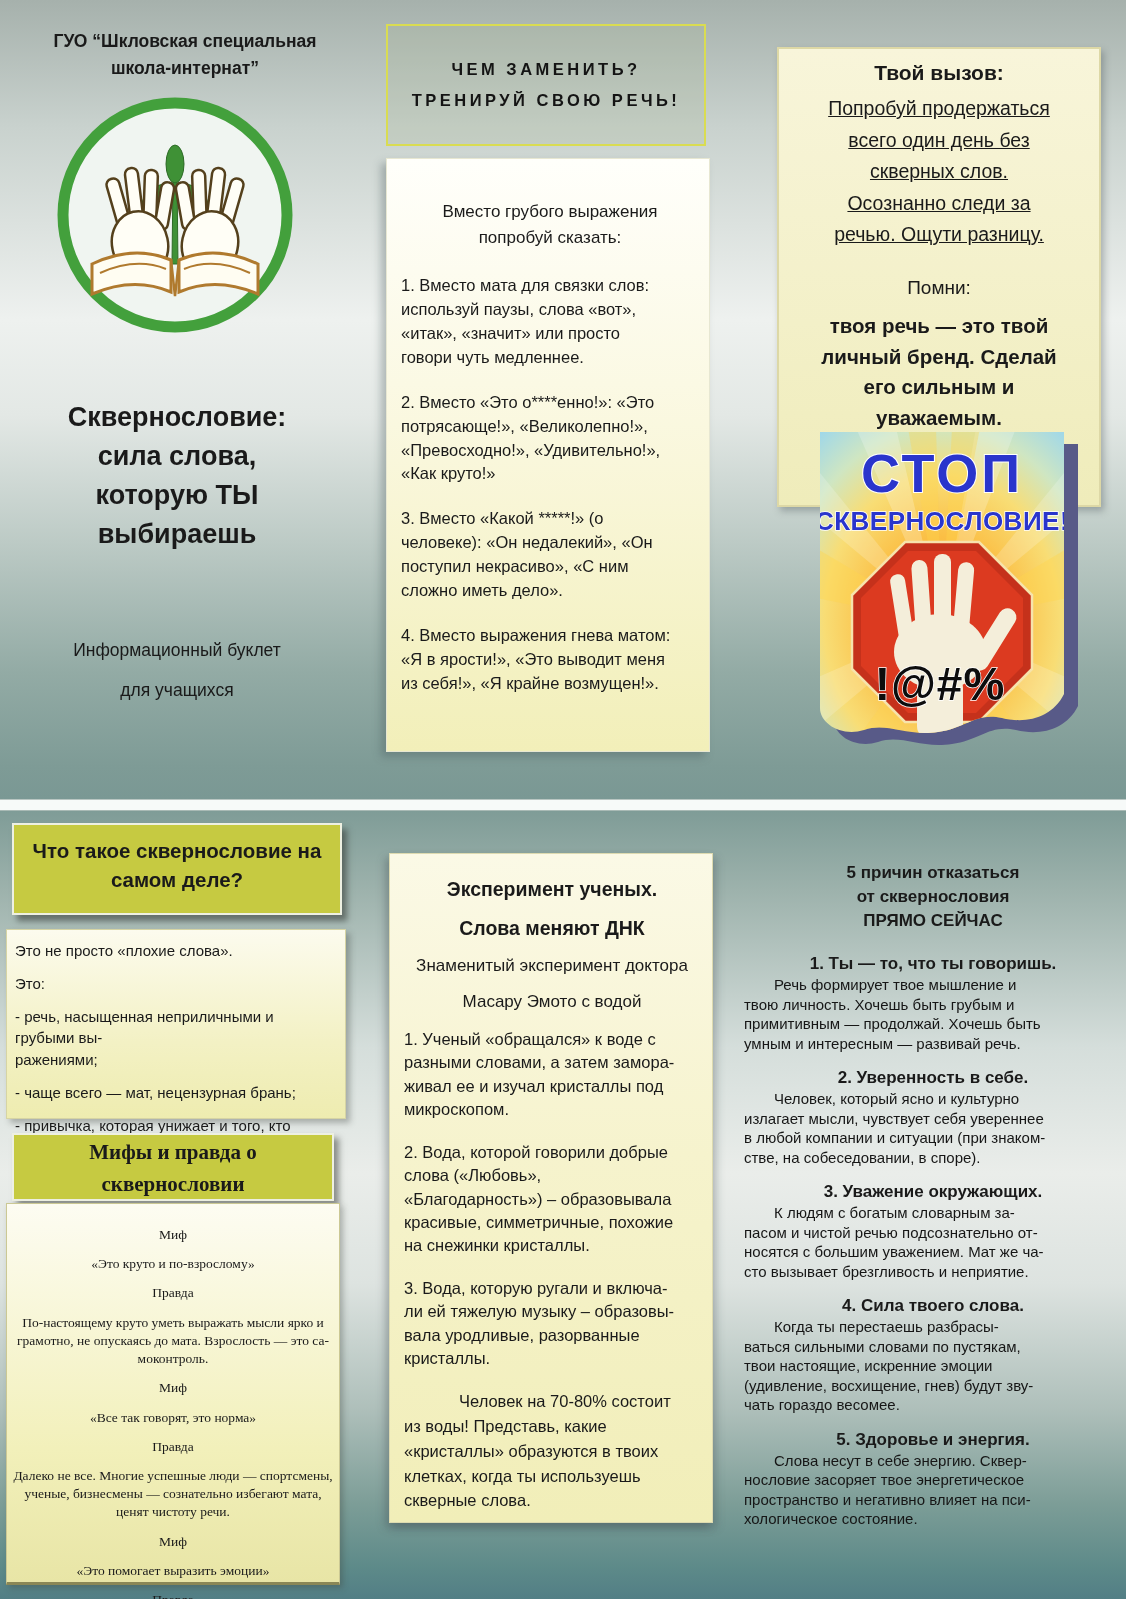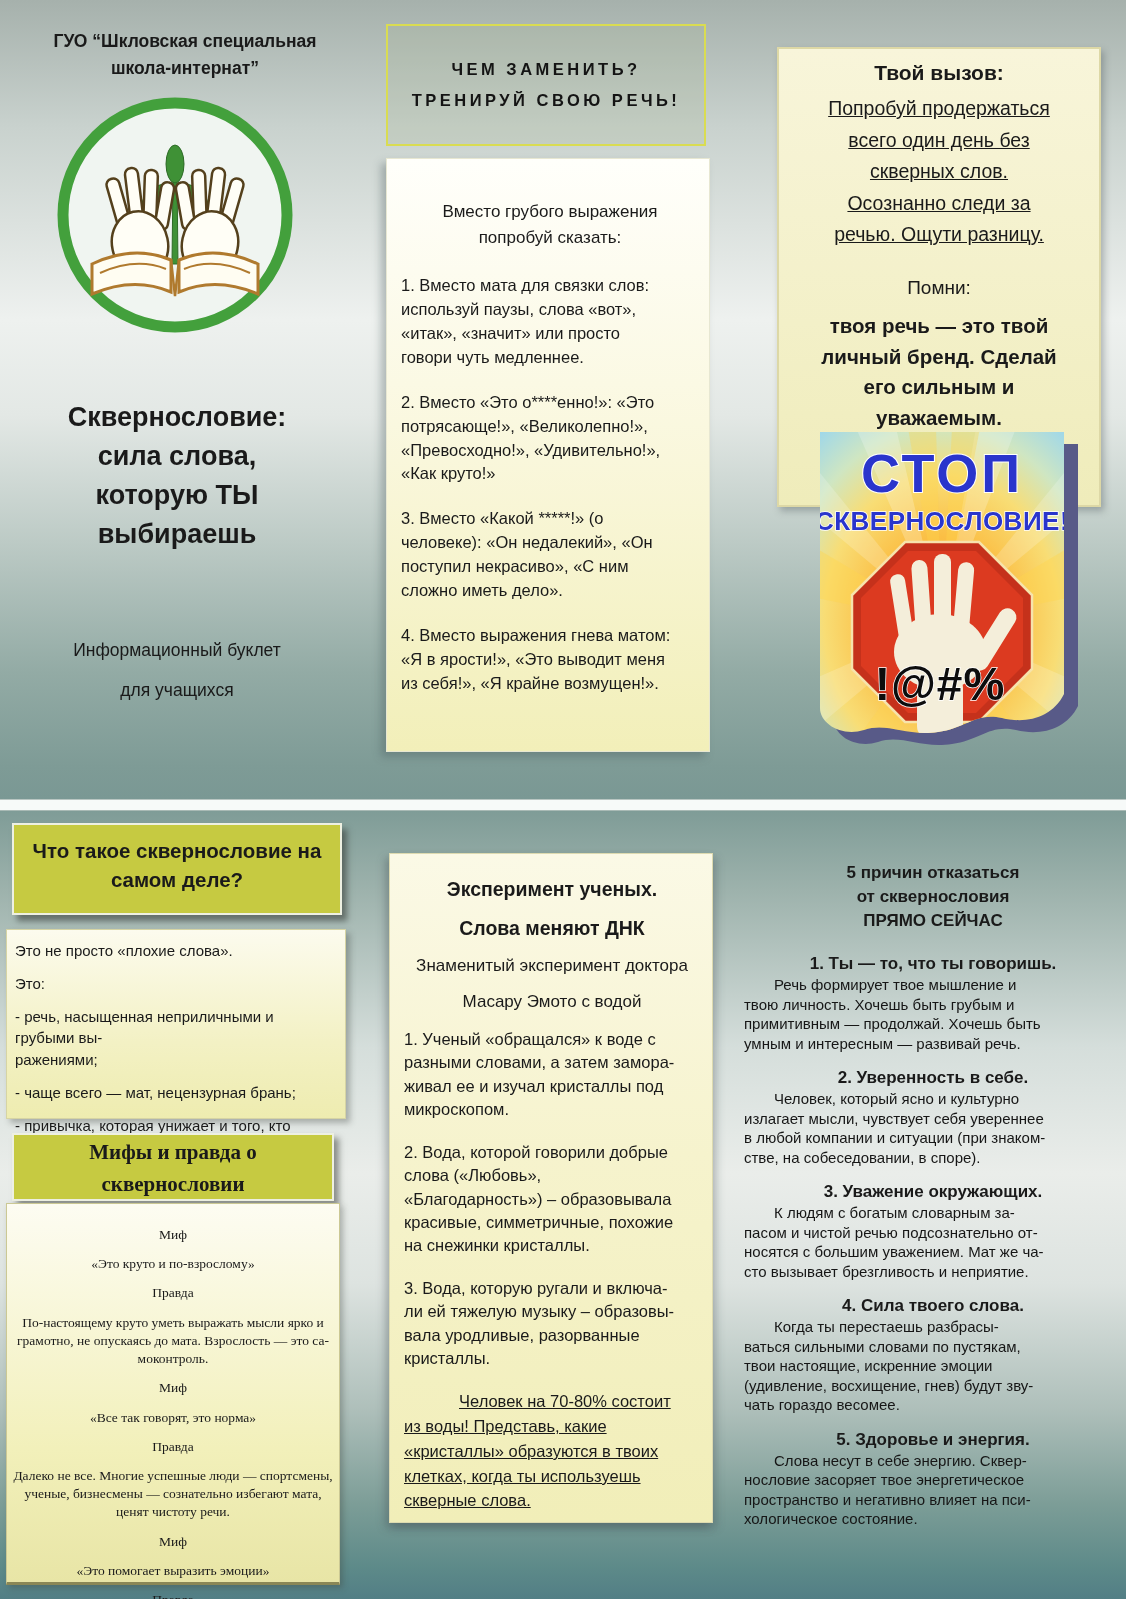--- a/index.html
+++ b/index.html
@@ -67,21 +67,21 @@
   .myths-body p{margin:0 0 11px 0;}
 
   .exp-box{position:absolute;left:389px;top:42px;width:324px;height:670px;box-sizing:border-box;
        background:linear-gradient(180deg,#fbf9e6 0%,#f6f3cd 45%,#f1eeb8 100%);
        border:1px solid #dddab0;
        box-shadow:-4px 5px 8px rgba(70,80,85,.35),4px 5px 8px rgba(70,80,85,.28);
        padding:24px 12px 0 14px;}
   .exp-title{font-weight:bold;font-size:19.5px;text-align:center;margin:0 0 16px 0;}
   .exp-sub{font-size:17px;text-align:center;margin:0 0 16px 0;}
   .exp-item{font-size:16.5px;line-height:1.42;margin:0 0 19px 0;}
-  .exp-conclusion{font-size:16.5px;line-height:1.5;text-decoration:underline;
+  .exp-conclusion{font-size:16.5px;line-height:1.5;
        text-indent:55px;margin:4px 0 0 0;}
 
   .reasons{position:absolute;left:744px;top:50px;width:378px;}
   .reasons-title{font-weight:bold;font-size:17px;text-align:center;line-height:1.4;margin:0 0 22px 0;}
   .reason{margin:0 0 15px 0;}
   .reason-head{font-weight:bold;font-size:17px;text-align:center;margin:0 0 1px 0;}
   .reason-body{font-size:15px;line-height:1.3;text-indent:30px;margin:0;color:#161616;}
 </style>
 </head>
 <body>

